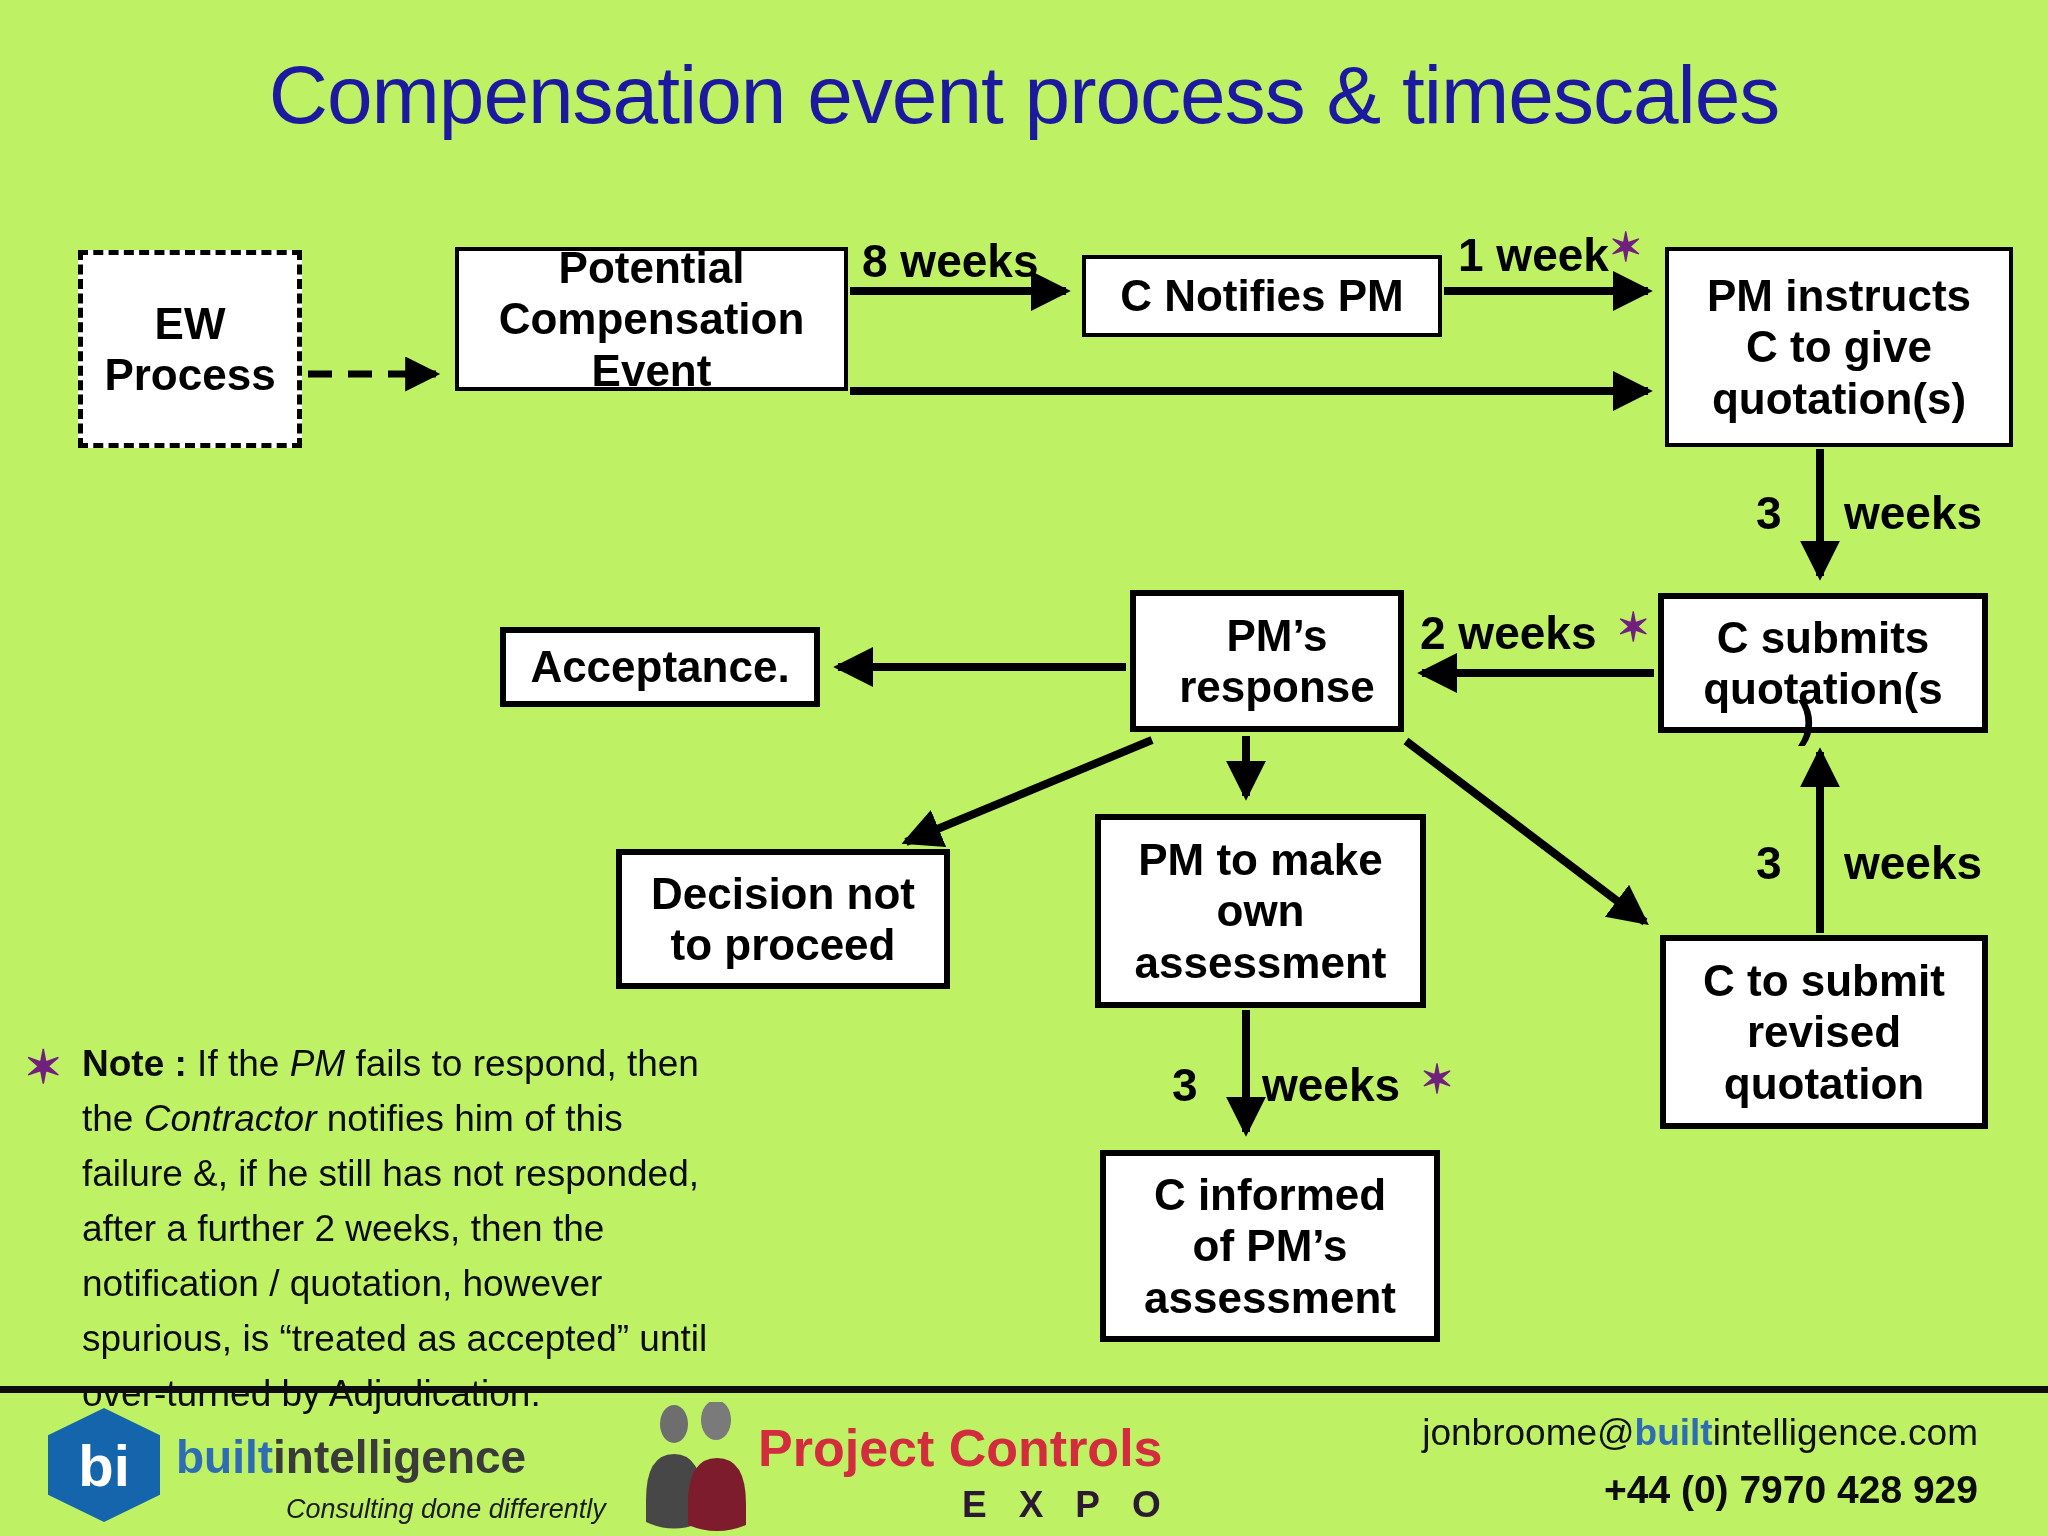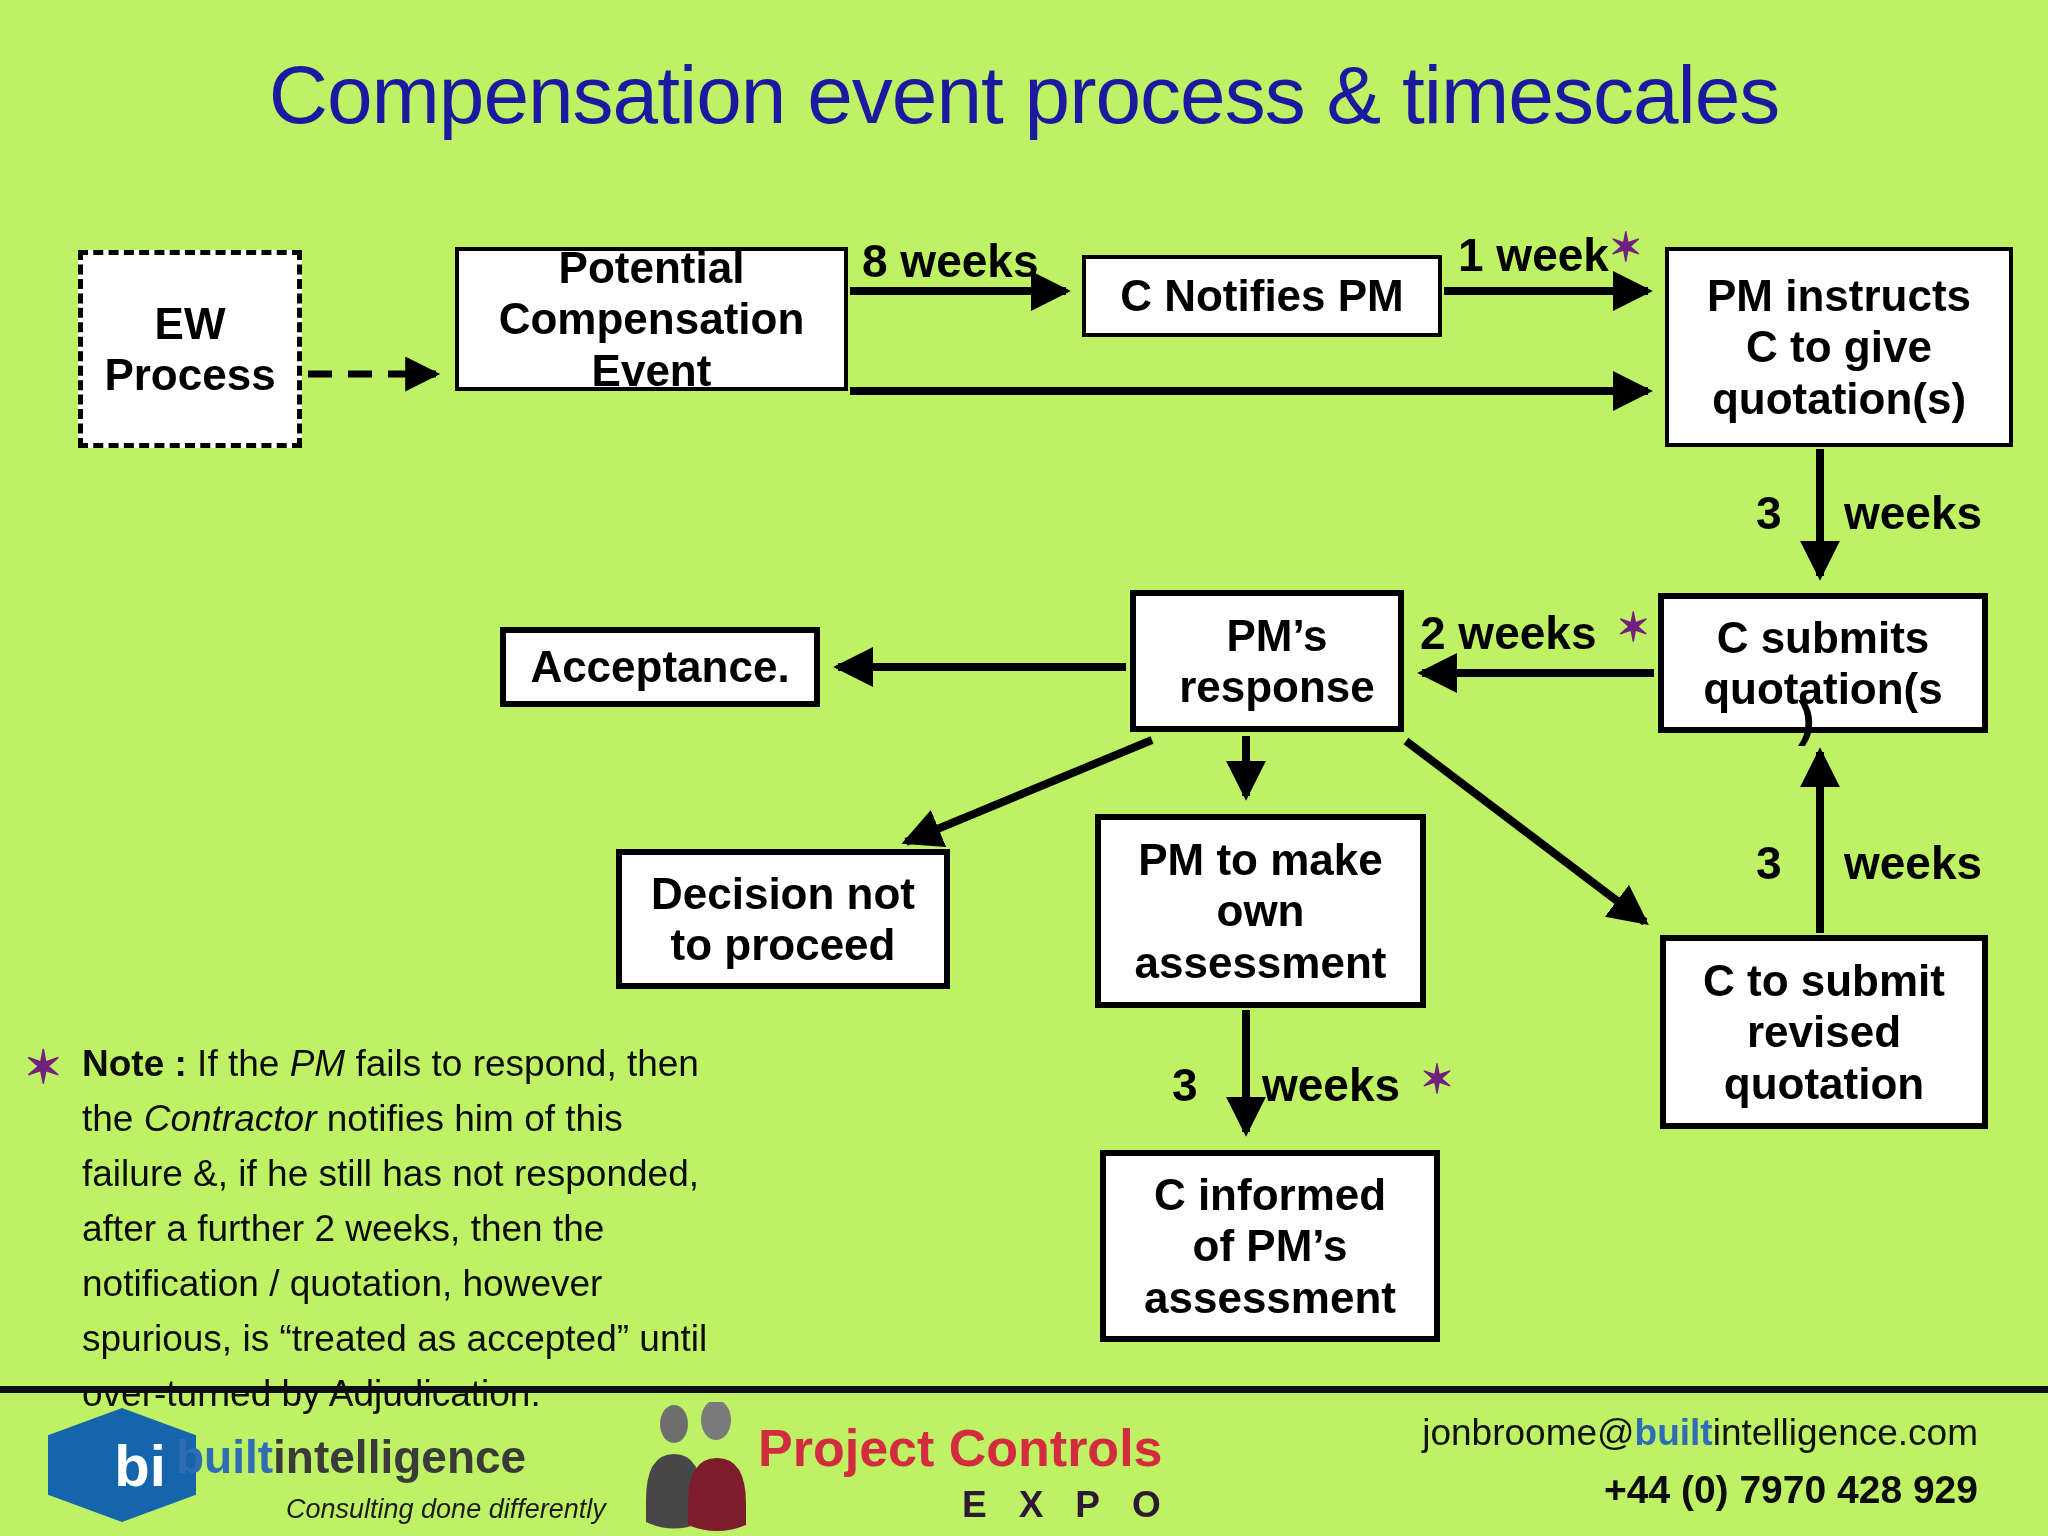--- a/index.html
+++ b/index.html
@@ -27,21 +27,21 @@
   .arrows{position:absolute;left:0;top:0;}
   .note-star{position:absolute;left:24px;top:1040px;font-size:46px;color:#71207e;font-weight:bold;}
   .note-text{position:absolute;left:82px;top:1036px;width:820px;font-size:37px;line-height:55px;color:#0c0c0c;}
   .nb{font-weight:bold;}
   .ni{font-style:italic;}
   .divider{position:absolute;left:0;top:1386px;width:2048px;height:7px;background:#0d0d0d;}
   .hexagon{
     position:absolute;left:48px;top:1408px;width:112px;height:114px;background:#1465ac;
     clip-path:polygon(50% 0%,100% 24%,100% 76%,50% 100%,0% 76%,0% 24%);
     display:flex;align-items:center;justify-content:center;
-    color:#fff;font-weight:bold;font-size:58px;padding-left:36px;
+    color:#fff;font-weight:bold;font-size:58px;
   }
   .brand{position:absolute;left:176px;top:1430px;font-size:46px;font-weight:bold;white-space:nowrap;}
   .brand .blue{color:#2e6cb4;}
   .brand .dark{color:#3a3a3a;}
   .tagline{position:absolute;left:244px;top:1494px;font-size:27px;font-style:italic;color:#1c1c1c;white-space:nowrap;margin-left:42px;}
   .people{position:absolute;left:636px;top:1402px;}
   .pc-title{position:absolute;left:758px;top:1418px;font-size:52px;font-weight:bold;color:#d32c3e;white-space:nowrap;}
   .pc-expo{position:absolute;left:962px;top:1484px;font-size:37px;font-weight:bold;color:#2c1a33;letter-spacing:32px;white-space:nowrap;}
   .contact{position:absolute;right:70px;top:1412px;text-align:right;}
   .contact .email{font-size:37px;color:#111;}

